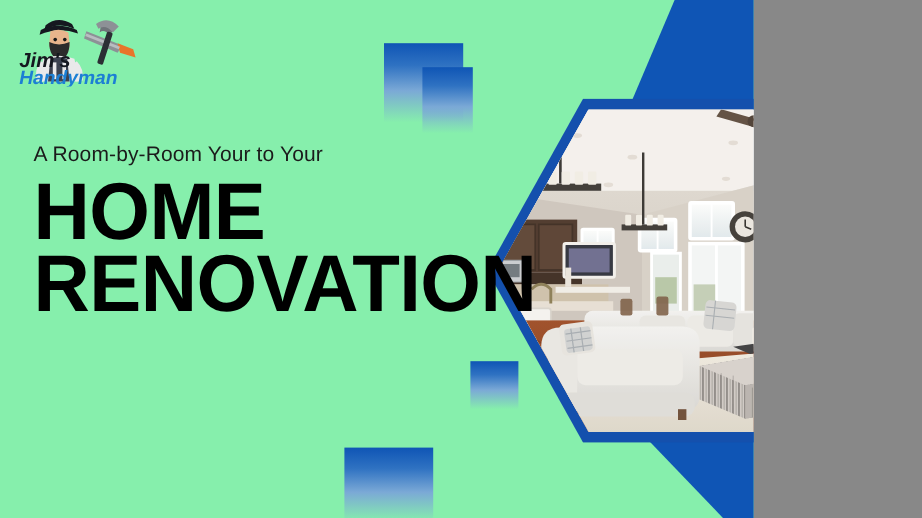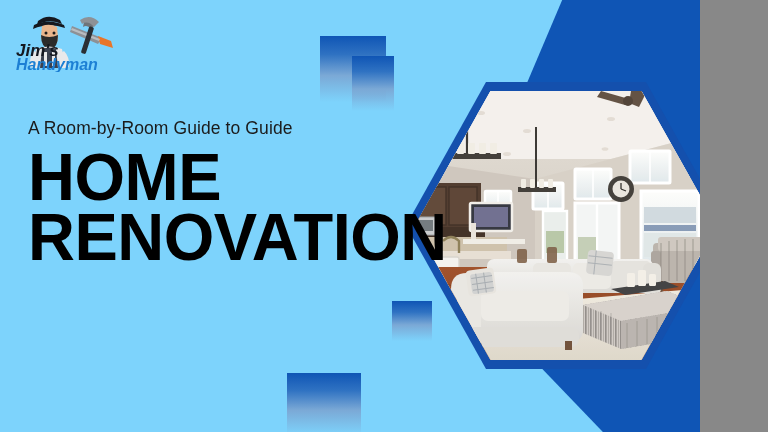--- a/index.html
+++ b/index.html
@@ -1,22 +1,22 @@
 <!DOCTYPE html>
 <html><head>
 <meta charset="utf-8">
 <title>Home Renovation Banner</title>
 <style>
   * { margin:0; padding:0; box-sizing:border-box; }
   html,body { background:#888; }
   .stage{
     position:relative;
-    width:700px; height:432px;
+    width:628px; height:432px;
     overflow:hidden;
-    background:#7dd3fc;
+    background:#86efac;
     font-family:"Liberation Sans","DejaVu Sans",sans-serif;
   }
 
   
   .blue-shape{
     position:absolute;
     left:0; top:0; width:768px; height:432px;
     background:#0f55b5;
     clip-path: polygon(73.2% 0%, 100% 0%, 100% 100%, 78.5% 100%, 65.8% 76.5%, 65.8% 31.0%);
     z-index:2;
@@ -370,20 +370,20 @@
         <path d="M22 43 q-5 6 -4 16 l6 1 q-1 -10 3 -14 Z" fill="#e9e9ea"></path>
         <path d="M52 43 q6 6 5 16 l-6 1 q0 -10 -3 -14 Z" fill="#e9e9ea"></path>
       </g>
 
       <text x="4" y="48" font-family="'Liberation Sans','DejaVu Sans',sans-serif" font-size="17" font-weight="bold" font-style="italic" fill="#15181f">Jim's</text>
       <text x="4" y="62" font-family="'Liberation Sans','DejaVu Sans',sans-serif" font-size="16" font-weight="bold" font-style="italic" fill="#1c7fd4">Handyman</text>
     </svg>
   </div>
 
   <div class="copy">
-    <div class="subtitle">A Room-by-Room Guide to Guide</div>
+    <div class="subtitle">A Room-by-Room Your to Your</div>
     <div class="headline">
       <span class="hl-1">HOME</span>
       <span class="hl-2">RENOVATION</span>
     </div>
   </div>
 
 </div>
 
 </body></html>

